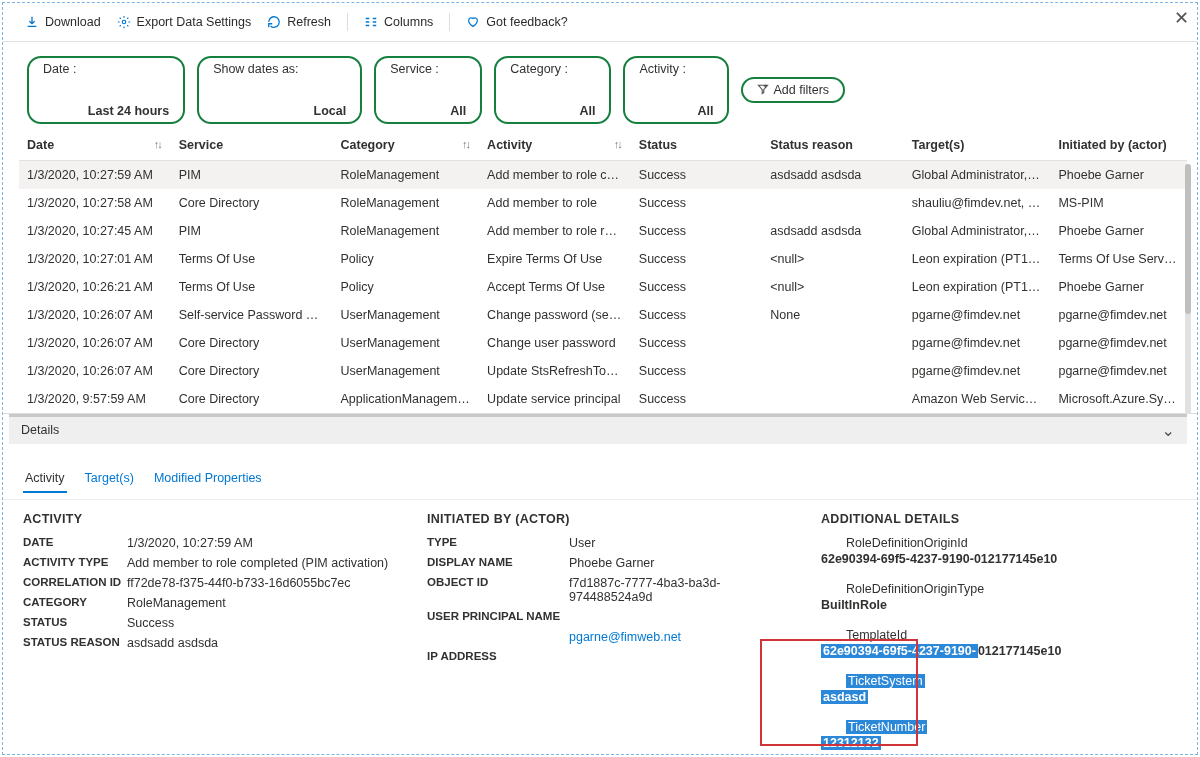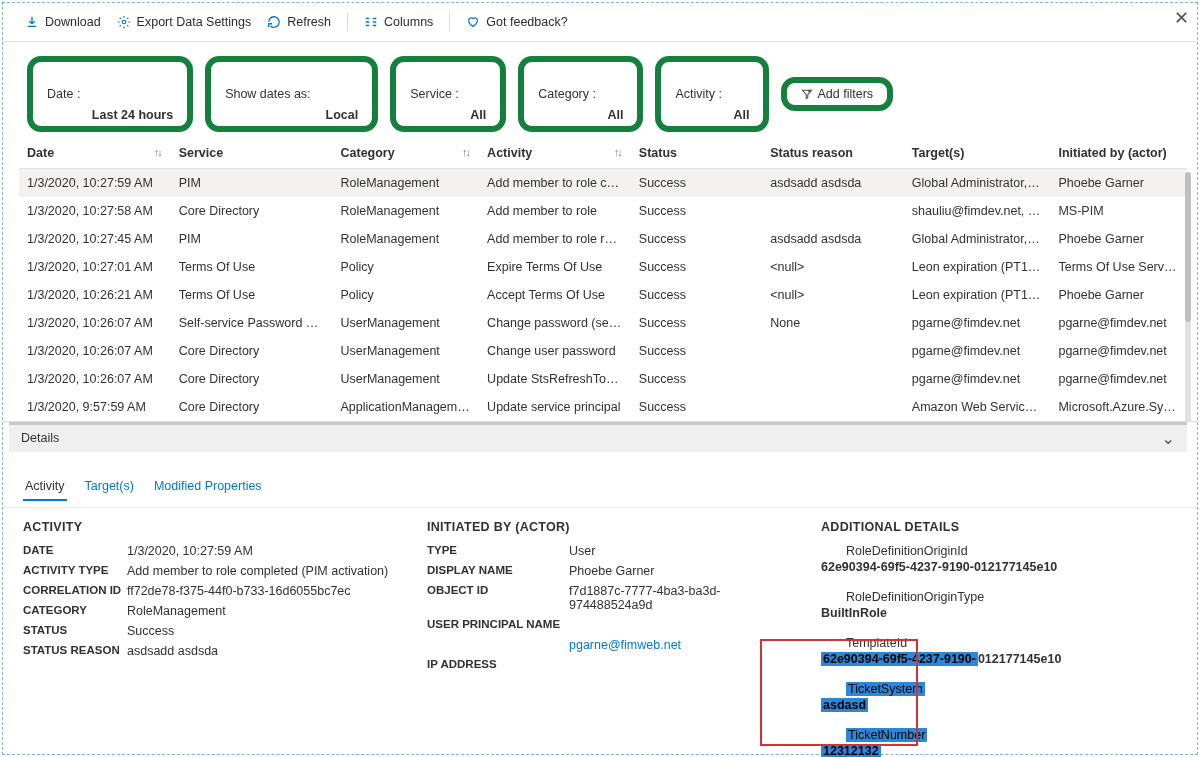--- a/index.html
+++ b/index.html
@@ -18,23 +18,23 @@
     }
     .toolbar .tb-item { display: flex; align-items: center; gap: 6px; color: #2b2b2b; padding: 0 6px; }
     .toolbar .tb-item svg { width: 14px; height: 14px; }
     .toolbar .divider { width: 1px; height: 18px; background: #ddd; margin: 0 6px; }
 
     .filter-row {
       display: flex; align-items: center; gap: 12px;
       padding: 14px 16px 8px 24px;
     }
     .pill {
-      border: 6px solid #15803d; border-radius: 14px;
+      border: 2px solid #15803d; border-radius: 14px;
       padding: 4px 14px; font-size: 12.5px; color: #323130;
-      display: inline-flex; align-items: center; gap: 4px;
+      display: inline-flex; gap: 4px;
     }
     .pill b { font-weight: 700; margin-top: 42px; }
 
     .table-wrap { padding: 0 10px 0 16px; border-bottom: 1px solid #ddd; position: relative; }
     .scrollbar-v {
       position: absolute; right: 6px; top: 32px; height: 250px; width: 6px; background: #e1e1e1; border-radius: 3px;
     }
     .scrollbar-v::before {
       content:""; position:absolute; top:0; left:0; width:6px; height:150px; background:#bfbfbf; border-radius:3px;
     }
@@ -70,21 +70,21 @@
     .colC { flex: 1; }
     .col h5 { font-size: 12.5px; font-weight: 700; letter-spacing: .3px; color:#323130; margin-bottom: 10px; }
     .kv { display:flex; margin: 6px 0; font-size: 12.5px; }
     .kv .k { font-weight: 600; color:#323130; }
     .colA .k{ width: 104px; font-size:11.5px; }
     .colB .k{ width: 142px; font-size:11.5px; }
     .kv .v { flex:1; }
     .ad-entry { margin-bottom: 16px; }
     .ad-key { display:inline-block; margin-bottom:2px;margin-left:25px; }
     .ad-val { display:inline-block;font-weight:bold; }
-    .hl { background:#2b88d8; color:#000000; padding:0 2px; }
+    .hl { background:#2b88d8; color:#ffffff; padding:0 2px; }
     .link { color:#0078d4;margin-top:20px; }
 
     .redbox {
       position: absolute;
       left: 757px; top: 636px;
       width: 158px; height: 107px;
       border: 2px solid #d13438;
     }
   </style>
 </head>

